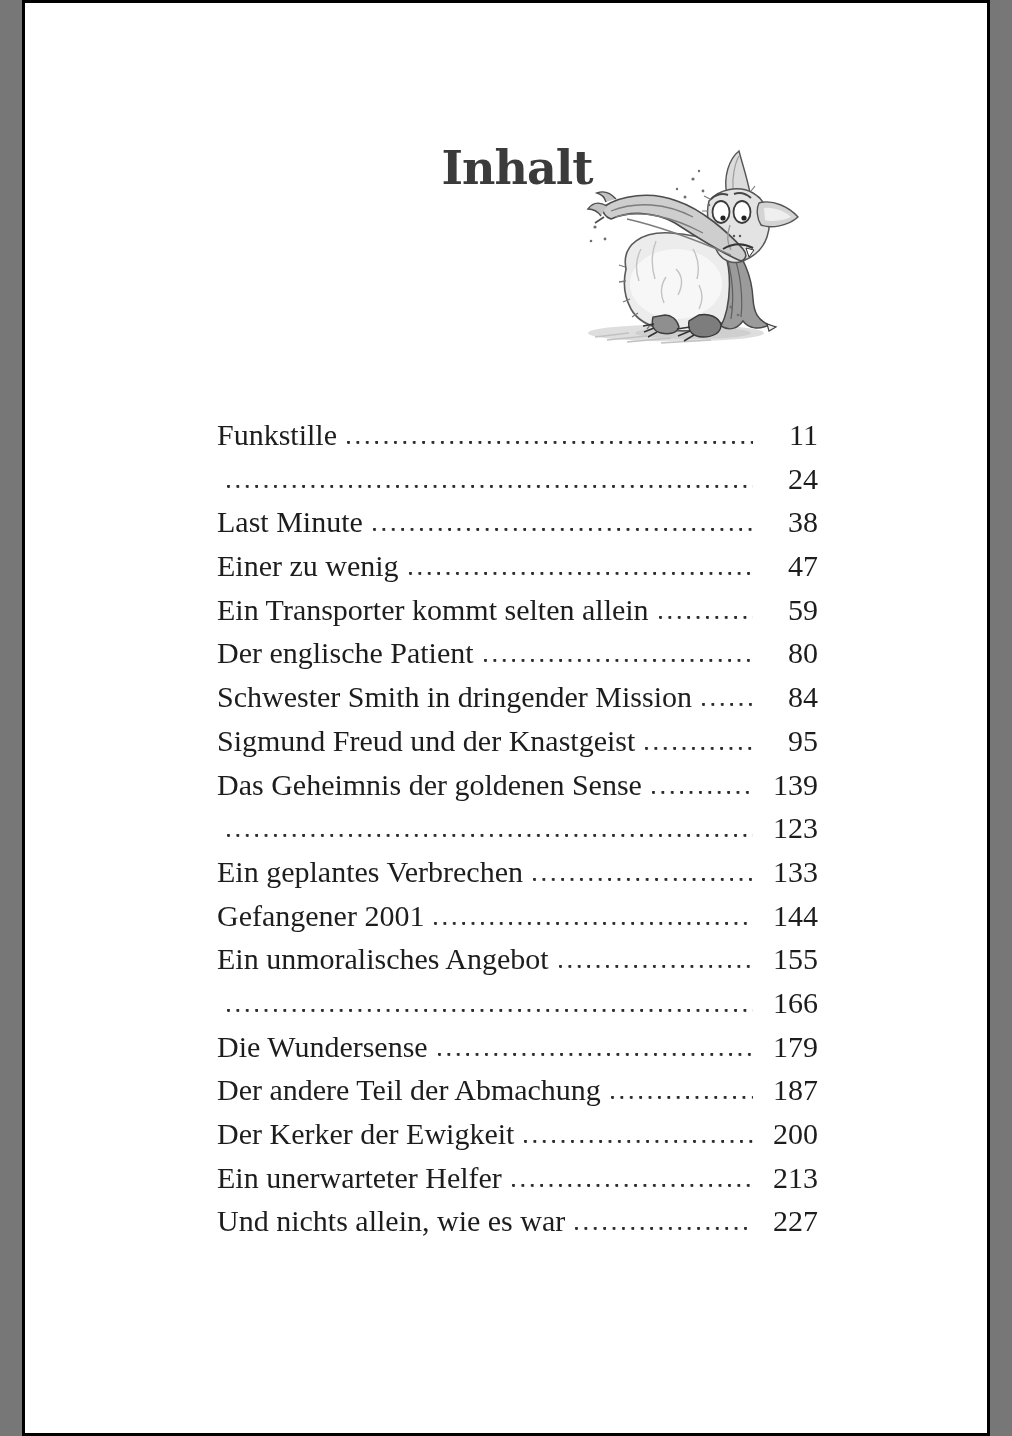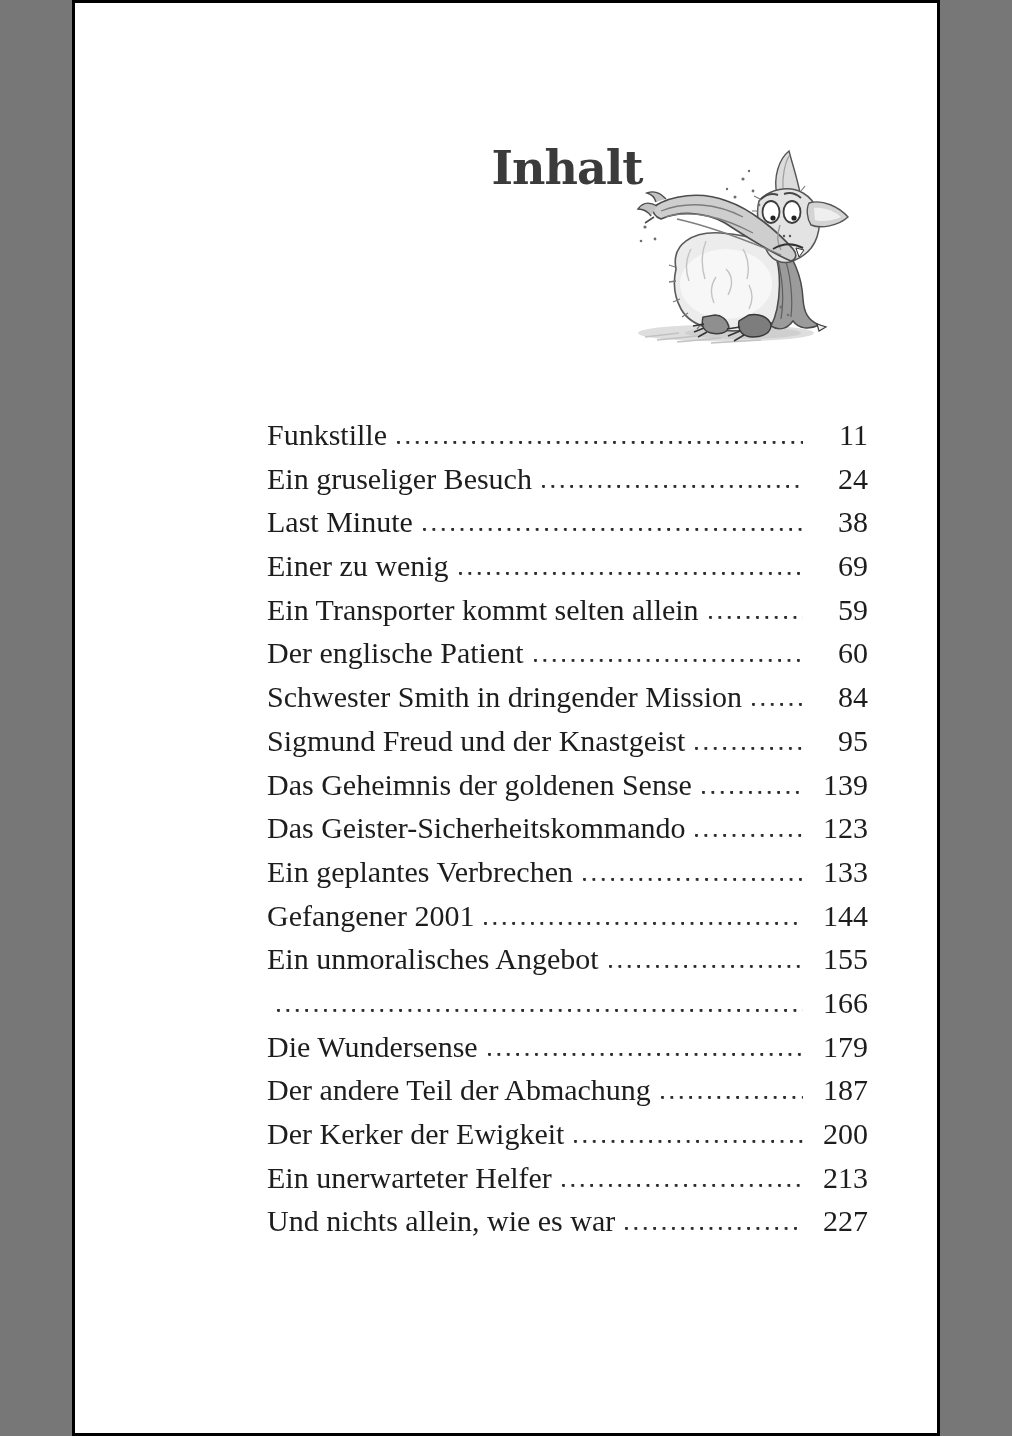--- a/index.html
+++ b/index.html
@@ -1,18 +1,18 @@
 <!DOCTYPE html>
 <html><head>
 <meta charset="utf-8">
 <style>
   html, body { margin: 0; padding: 0; background: #777; }
   .page {
     position: relative;
-    width: 868px;
+    width: 968px;
     height: 1436px;
     margin: 0 auto;
     background: #ffffff;
     border: 3px solid #000000;
     box-sizing: border-box;
     overflow: hidden;
     font-family: "Liberation Serif", serif;
   }
   .page-title {
     position: absolute;
@@ -145,47 +145,46 @@
   </svg>
 
   <div class="toc">
   <div class="toc-row">
     <span class="toc-title">Funkstille</span>
     <span class="leader"></span>
     <span class="toc-page">11</span>
   </div>
 
   <div class="toc-row">
-    <span class="toc-title">Ein gruseliger Besuch</span>
     <span class="leader"></span>
     <span class="toc-page">24</span>
   </div>
 
   <div class="toc-row">
     <span class="toc-title">Last Minute</span>
     <span class="leader"></span>
     <span class="toc-page">38</span>
   </div>
 
   <div class="toc-row">
     <span class="toc-title">Einer zu wenig</span>
     <span class="leader"></span>
-    <span class="toc-page">69</span>
+    <span class="toc-page">47</span>
   </div>
 
   <div class="toc-row">
     <span class="toc-title">Ein Transporter kommt selten allein</span>
     <span class="leader"></span>
     <span class="toc-page">59</span>
   </div>
 
   <div class="toc-row">
     <span class="toc-title">Der englische Patient</span>
     <span class="leader"></span>
-    <span class="toc-page">60</span>
+    <span class="toc-page">80</span>
   </div>
 
   <div class="toc-row">
     <span class="toc-title">Schwester Smith in dringender Mission</span>
     <span class="leader"></span>
     <span class="toc-page">84</span>
   </div>
 
   <div class="toc-row">
     <span class="toc-title">Sigmund Freud und der Knastgeist</span>
@@ -193,21 +192,20 @@
     <span class="toc-page">95</span>
   </div>
 
   <div class="toc-row">
     <span class="toc-title">Das Geheimnis der goldenen Sense</span>
     <span class="leader"></span>
     <span class="toc-page">139</span>
   </div>
 
   <div class="toc-row">
-    <span class="toc-title">Das Geister-Sicherheitskommando</span>
     <span class="leader"></span>
     <span class="toc-page">123</span>
   </div>
 
   <div class="toc-row">
     <span class="toc-title">Ein geplantes Verbrechen</span>
     <span class="leader"></span>
     <span class="toc-page">133</span>
   </div>
 

